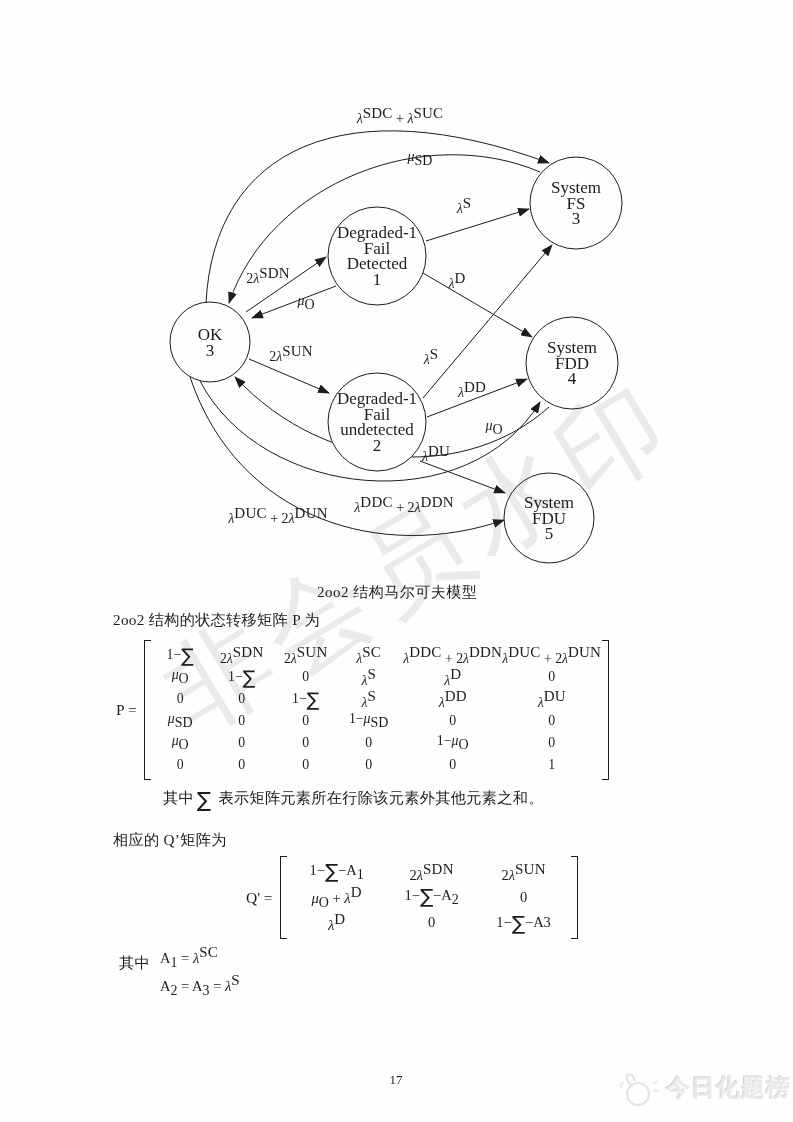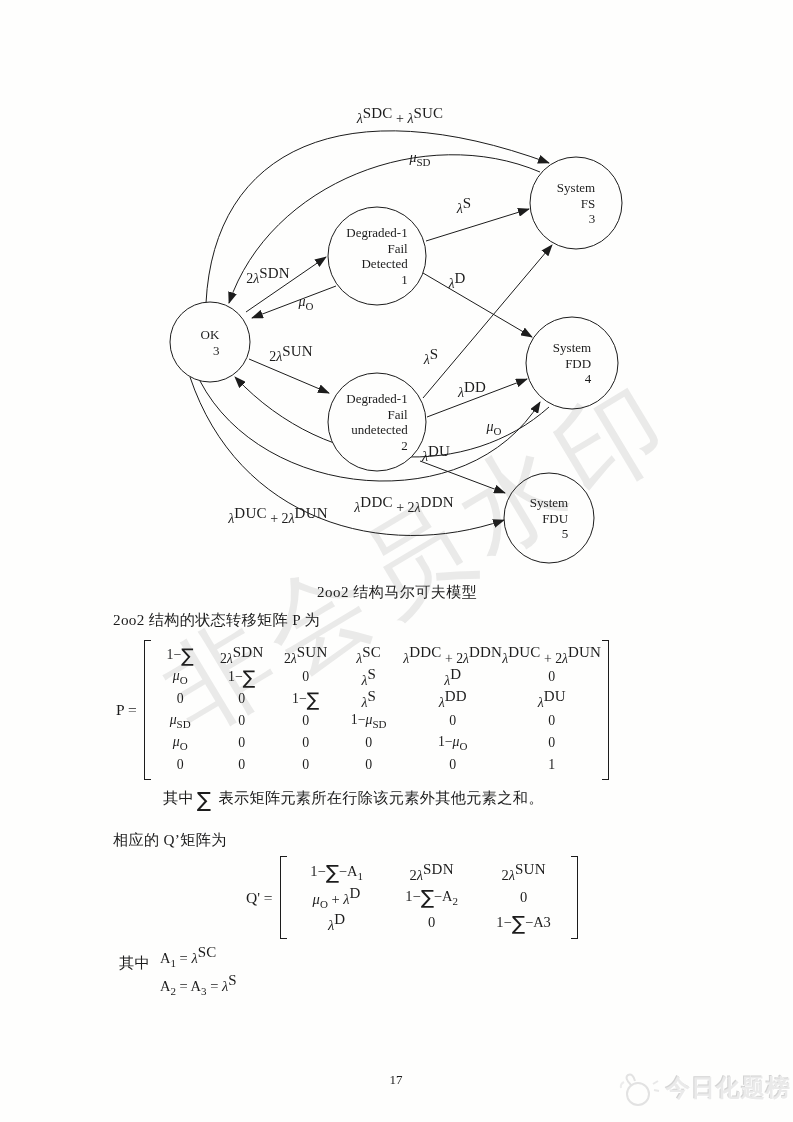--- a/index.html
+++ b/index.html
@@ -6,30 +6,30 @@
   .page{
     position:relative;width:793px;height:1122px;background:#fefefdff;
     font-family:"Liberation Serif","DejaVu Serif",serif;color:#1c1c1c;
     overflow:hidden;
   }
   
   #diagram-svg{position:absolute;left:0;top:0;}
   .arrow{fill:none;stroke:#1c1c1c;stroke-width:1;}
   .state{fill:#fefefd;stroke:#1c1c1c;stroke-width:1;}
   .node-label{
-    position:absolute;transform:translate(-50%,-50%);text-align:right;
-    font-size:13px;line-height:15.5px;white-space:pre-line;
+    position:absolute;transform:translate(-50%,-50%);text-align:center;
+    font-size:17px;line-height:15.5px;white-space:pre-line;
   }
   .edge-label{
     position:absolute;transform:translate(-50%,-50%);
     font-size:14px;white-space:nowrap;
   }
   .math i{font-style:italic;}
   .math sup,.edge-label sup{font-size:15px;vertical-align:super;letter-spacing:0.2px;}
-  .math sub,.edge-label sub{font-size:11px;vertical-align:sub;}
+  .math sub,.edge-label sub{font-size:14px;vertical-align:sub;}
   .sg{font-family:"DejaVu Sans",sans-serif;font-style:normal;font-size:1.35em;line-height:0;vertical-align:-0.16em;}
   .caption{position:absolute;left:397px;top:583px;transform:translateX(-50%);font-size:15px;letter-spacing:0.5px;}
   
   .para{position:absolute;font-size:15.2px;letter-spacing:0.3px;}
   
   .matrix{position:absolute;display:flex;align-items:stretch;}
   .mat-lhs{align-self:center;margin-right:7px;font-size:15.5px;white-space:nowrap;}
   .bracket{width:6px;border:1.5px solid #1c1c1c;}
   .bracket.l{border-right:none;}
   .bracket.r{border-left:none;}

